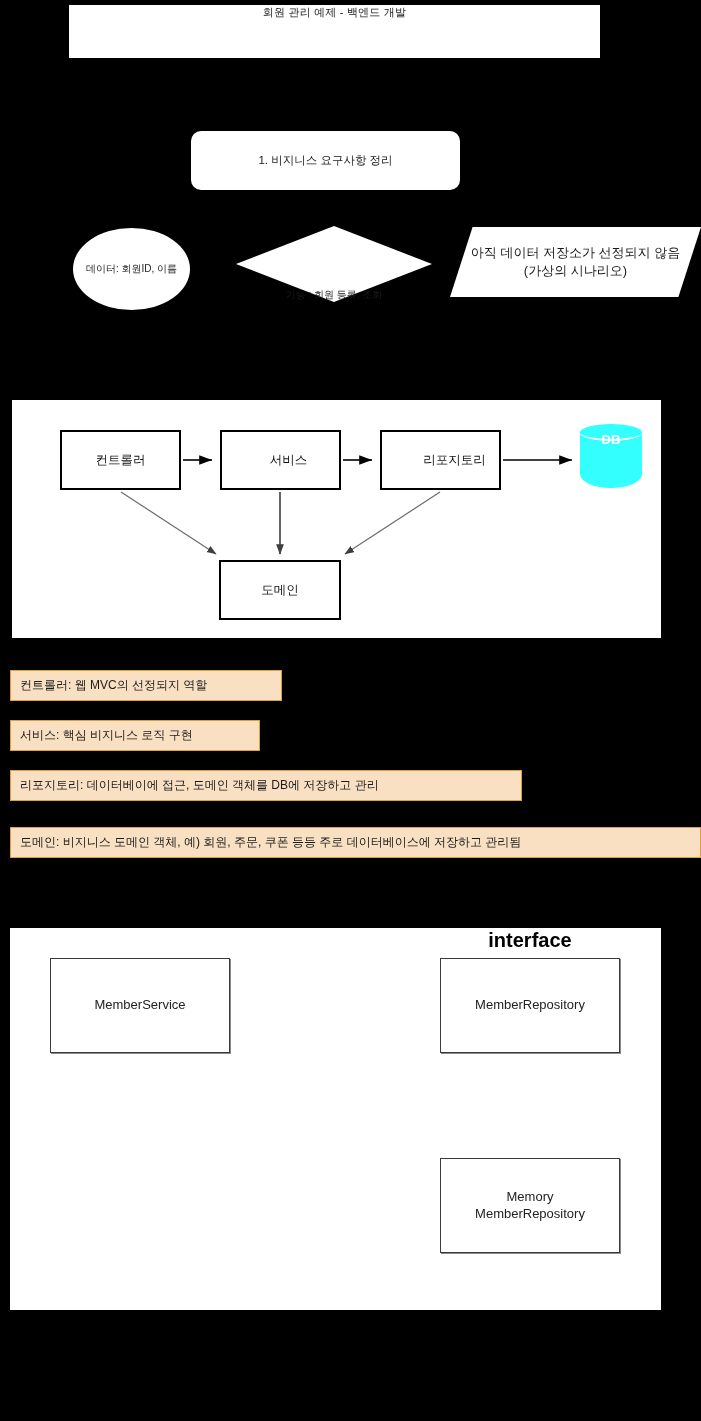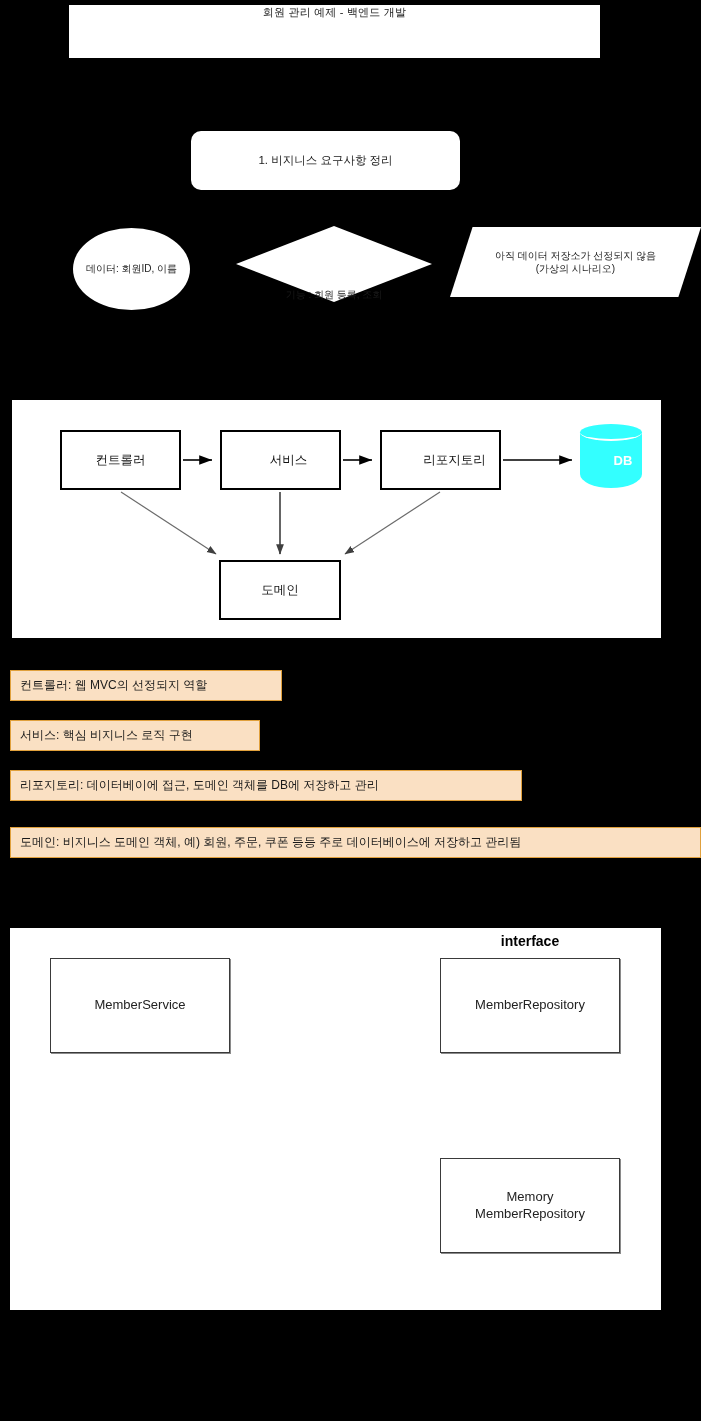--- a/index.html
+++ b/index.html
@@ -56,21 +56,21 @@
   #para-shape{
     left:0;top:0;width:251px;height:70px;
     background:#ffffff;
     clip-path:polygon(9% 0,100% 0,91% 100%,0 100%);
   }
   #para-label{
     left:0;top:0;width:251px;height:70px;
     display:flex;flex-direction:column;align-items:center;justify-content:center;
     line-height:1.35;
   }
-  #para-label .txt{font-size:10px;color:#1a1a1a;white-space:nowrap;text-align:center;}
+  #para-label .txt{font-size:13px;color:#1a1a1a;white-space:nowrap;text-align:center;}
 
   
   #arch-panel{
     left:12px;top:400px;width:649px;height:238px;
     background:#ffffff;
   }
   .arch-box{
     background:#ffffff;border:2.5px solid #000000;
     display:flex;align-items:center;justify-content:center;
     font-size:12.5px;color:#111111;
@@ -85,22 +85,22 @@
   #db-body{
     left:0;top:8px;width:62px;height:56px;
     background:#33ffff;border-radius:0 0 31px 31px / 0 0 14px 14px;
   }
   #db-top{
     left:0;top:0;width:62px;height:17px;
     background:#33ffff;border-radius:50%;
     border-bottom:2px solid #ffffff;
   }
   #db-label{
-    left:12px;top:8px;width:62px;height:56px;
-    display:flex;align-items:center;justify-content:center;
+    left:0;top:8px;width:62px;height:56px;
+    display:flex;align-items:flex-start;justify-content:center;
     font-size:13px;color:#ffffff;font-weight:600;
   }
 
   
   .note{
     background:#fae0c3;border:1.6px solid #e0a03c;
     display:flex;align-items:center;
     padding:0 9px;
     font-size:12px;color:#1a1a1a;white-space:nowrap;
   }
@@ -119,22 +119,22 @@
     box-shadow:1px 1px 0 #8a8a8a;
     display:flex;align-items:center;justify-content:center;
     flex-direction:column;
     font-size:13px;color:#222222;line-height:1.3;text-align:center;
   }
   #cls-service   {left:50px;top:958px;width:180px;height:95px;}
   #cls-repository{left:440px;top:958px;width:180px;height:95px;}
   #cls-memory    {left:440px;top:1158px;width:180px;height:95px;}
   #interface-label{
     left:440px;top:930px;width:180px;height:22px;
-    display:flex;align-items:center;justify-content:center;
-    font-size:14px;font-weight:bold;color:#000000;
+    display:flex;align-items:flex-end;justify-content:center;
+    font-size:20px;font-weight:bold;color:#000000;
   }
 
   svg.overlay{position:absolute;left:0;top:0;pointer-events:none;}
 </style>
 </head>
 <body>
 
 <div class="abs" id="title-box">
   <span class="txt">회원 관리 예제 - 백엔드 개발</span>
 </div>

